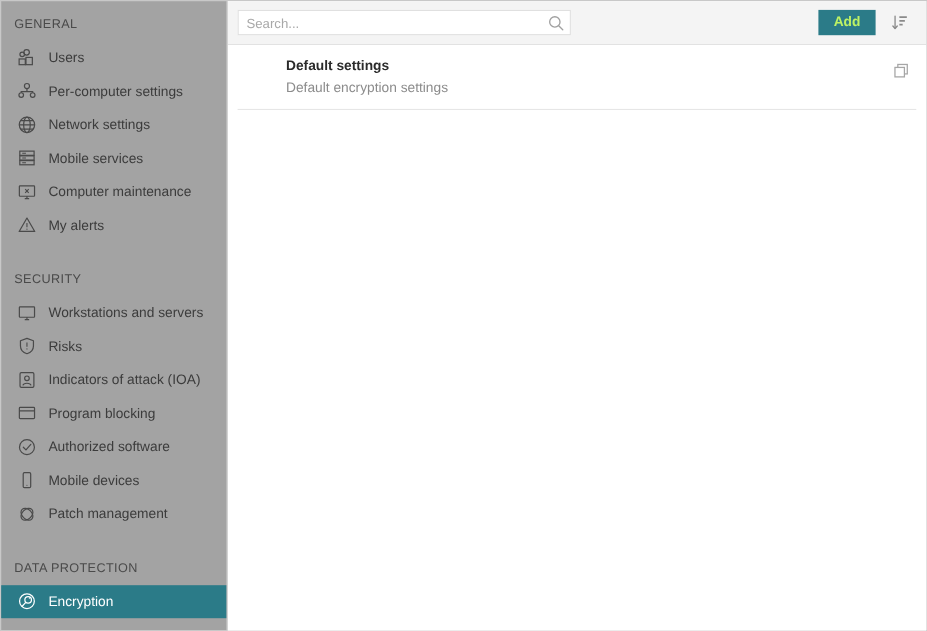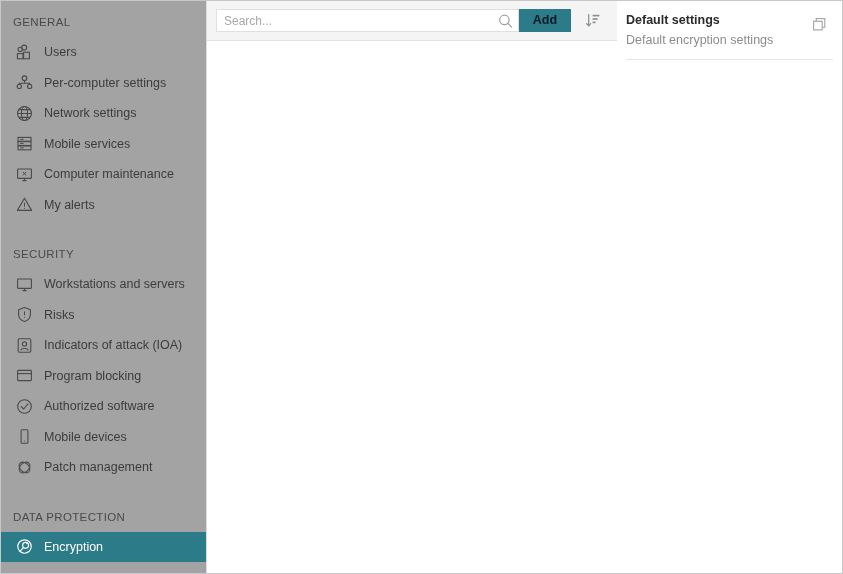--- a/index.html
+++ b/index.html
@@ -68,20 +68,21 @@
   .nav-item.selected {
     background: #2b7b88;
     color: #ffffff;
   }
 
   
   .main {
     flex: 1 1 auto;
     height: 100%;
     display: flex;
+    flex-direction: column;
     background: #ffffff;
     min-width: 0;
   }
 
   .toolbar {
     height: 40px;
     flex: 0 0 40px;
     background: #f4f4f4;
     border-bottom: 1px solid #e2e2e2;
     display: flex;
@@ -113,21 +114,21 @@
     top: 50%;
     transform: translateY(-50%);
     pointer-events: none;
     line-height: 0;
   }
 
   .toolbar-spacer { flex: 1 1 auto; }
 
   .add-button {
     background: #2b7b88;
-    color: #0f172a;
+    color: #bef264;
     border: none;
     height: 23px;
     min-width: 52px;
     padding: 0 12px;
     font-family: "Liberation Sans", sans-serif;
     font-size: 12.5px;
     font-weight: bold;
     cursor: pointer;
     border-radius: 0;
     line-height: 23px;
@@ -153,21 +154,21 @@
     background: #ffffff;
     padding: 0 9px;
   }
   .list-row {
     position: relative;
     padding: 12px 0 11px 0;
     border-bottom: 1px solid #e6e6e6;
     display: flex;
     align-items: flex-start;
   }
-  .list-row-text { flex: 1 1 auto; min-width: 0; }
+  .list-row-text { flex: 1 1 auto; min-width: 0; margin-left: 44px; }
   .list-title {
     font-size: 12.5px;
     font-weight: bold;
     color: #2b2b2b;
     line-height: 1.25;
   }
   .list-subtitle {
     font-size: 12.5px;
     color: #8c8c8c;
     line-height: 1.25;

